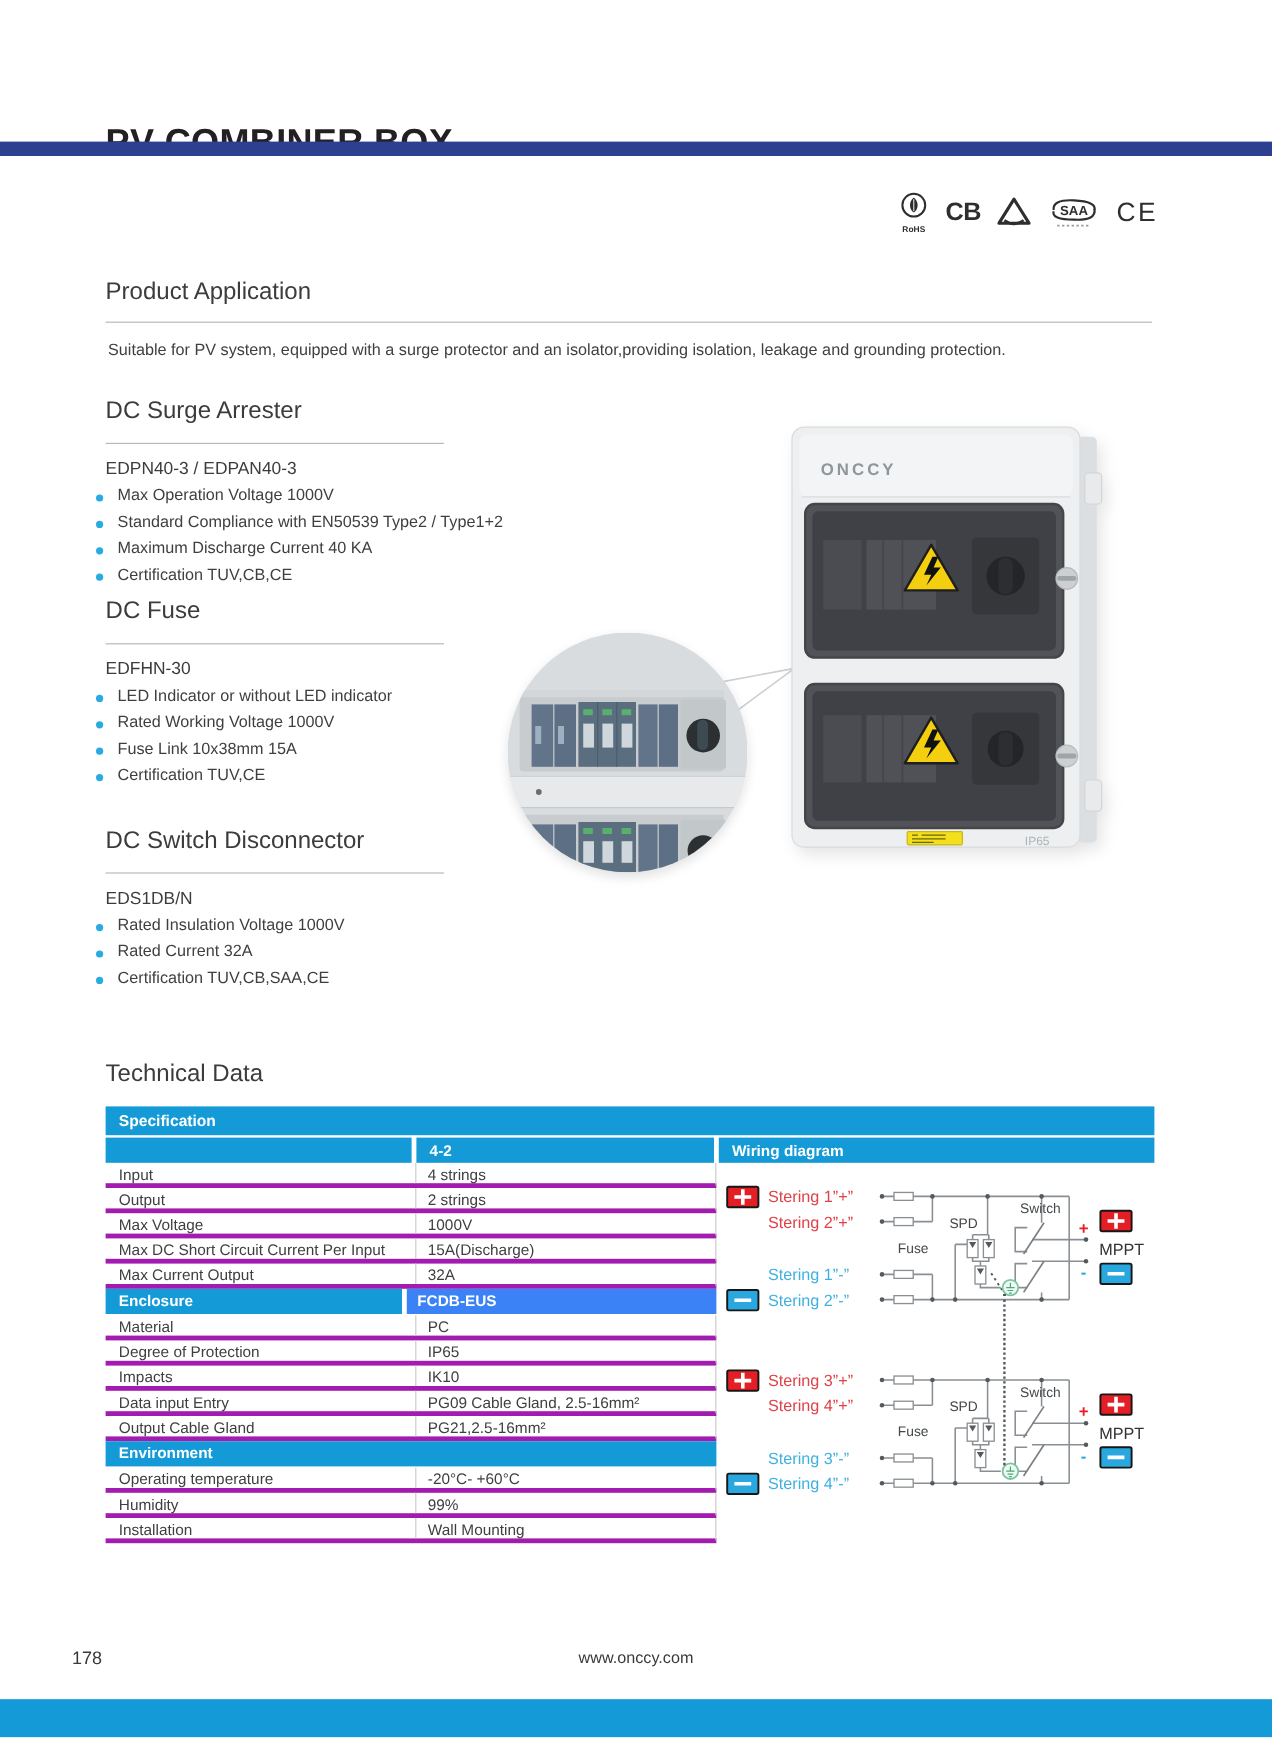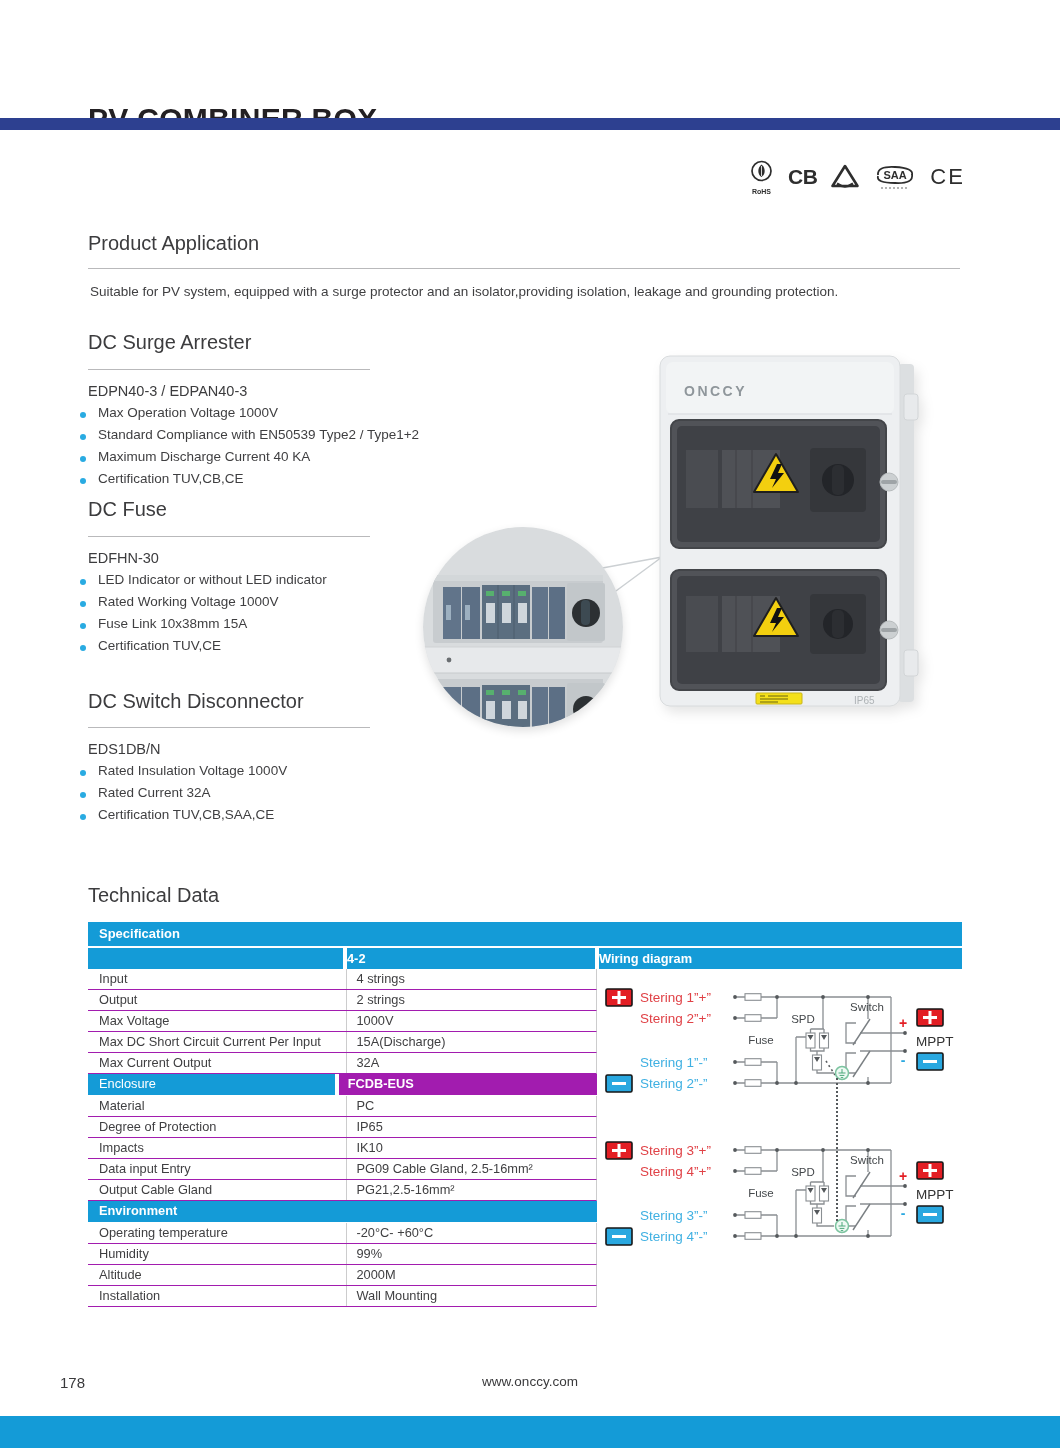--- a/index.html
+++ b/index.html
@@ -30,30 +30,30 @@
   
   .inset-circle { position:absolute; left:423px; top:527px; width:200px; height:200px; border-radius:50%; overflow:hidden; box-shadow:0 4px 10px rgba(0,0,0,.12); }
   .callout { position:absolute; left:596px; top:556px; }
   .boxphoto { position:absolute; left:658px; top:354px; filter:drop-shadow(4px 6px 6px rgba(0,0,0,.10)); }
 
   
   .tech-h { position:absolute; left:88px; top:884px; font-size:20px; color:#3c3c3e; }
   .table { position:absolute; left:88px; top:922px; width:874px; font-size:12.8px; }
   .spec-bar { height:24px; background:#149bd7; color:#fff; font-weight:700; font-size:13px; line-height:24px; padding-left:11px; }
   .hdr-row { display:flex; gap:4px; margin-top:2px; height:21px; }
-  .hdr-cell { background:#149bd7; color:#fff; font-weight:700; line-height:21px; }
+  .hdr-cell { background:#149bd7; color:#fff; font-weight:700; line-height:21px; padding-left:11px; }
   .hc1 { width:255px; } .hc2 { width:248px; } .hc3 { width:363px; }
   .tbody { width:509px; }
-  .trow { display:flex; height:21px; border-bottom:1px solid #a21caf; border-right:1px solid #cccccd; }
+  .trow { display:flex; height:21px; border-bottom:4px solid #a21caf; border-right:1px solid #cccccd; }
   .trow .tl { width:259px; padding-left:11px; line-height:20px; color:#3f3f41;
               white-space:nowrap; }
   .trow .tv { width:250px; padding-left:9px; line-height:20px; border-left:1px solid #cccccd; color:#3f3f41; white-space:nowrap; }
   .trow.bluerow { border:none; height:21px; margin:0 0 1px 0; }
-  .trow.bluerow .tl { background:#149bd7; color:#fff; font-weight:400; width:271px; margin-right:4px; padding-left:11px; }
-  .trow.bluerow .tv { background:#a21caf; color:#fff; font-weight:700; border:none; width:284px; }
+  .trow.bluerow .tl { background:#149bd7; color:#fff; font-weight:700; width:271px; margin-right:4px; padding-left:11px; }
+  .trow.bluerow .tv { background:#3b82f6; color:#fff; font-weight:700; border:none; width:284px; }
   .trow.span .tl { background:#149bd7; color:#fff; font-weight:700; width:509px; margin:0; }
 
   
   .wd { position:absolute; }
   .dotted-link { position:absolute; left:836px; top:1078px; height:143px; width:0; border-left:2px dotted #55595c; }
 
   
   .pagenum { position:absolute; left:60px; top:1374px; font-size:15px; color:#3a3a3c; }
   .site { position:absolute; left:0; top:1374px; width:1060px; text-align:center; font-size:13.5px; color:#3a3a3c; }
   .footer-bar { position:absolute; left:0; top:1416px; width:1060px; height:32px; background:#149bd7; }
@@ -330,24 +330,20 @@
         </div>
       <div class="trow">
           <div class="tl">Operating temperature</div>
           <div class="tv">-20°C- +60°C</div>
         </div>
       <div class="trow">
           <div class="tl">Humidity</div>
           <div class="tv">99%</div>
         </div>
       <div class="trow">
-          <div class="tl">Altitude</div>
-          <div class="tv">2000M</div>
-        </div>
-      <div class="trow">
           <div class="tl">Installation</div>
           <div class="tv">Wall Mounting</div>
         </div>
     </div>
   </div>
 
   <div class="wd" style="left:598px;top:985px">
     <svg width="368" height="118" viewBox="0 0 368 118">
       <g stroke="#8a8f93" stroke-width="1.3" fill="none">
         <path d="M137,12 H147 M163,12 H293 M137,33 H147 M163,33 H179 M179,33 V12 M137,77 H147 M163,77 H179 M179,77 V98 M137,98 H147 M163,98 H293"></path>

